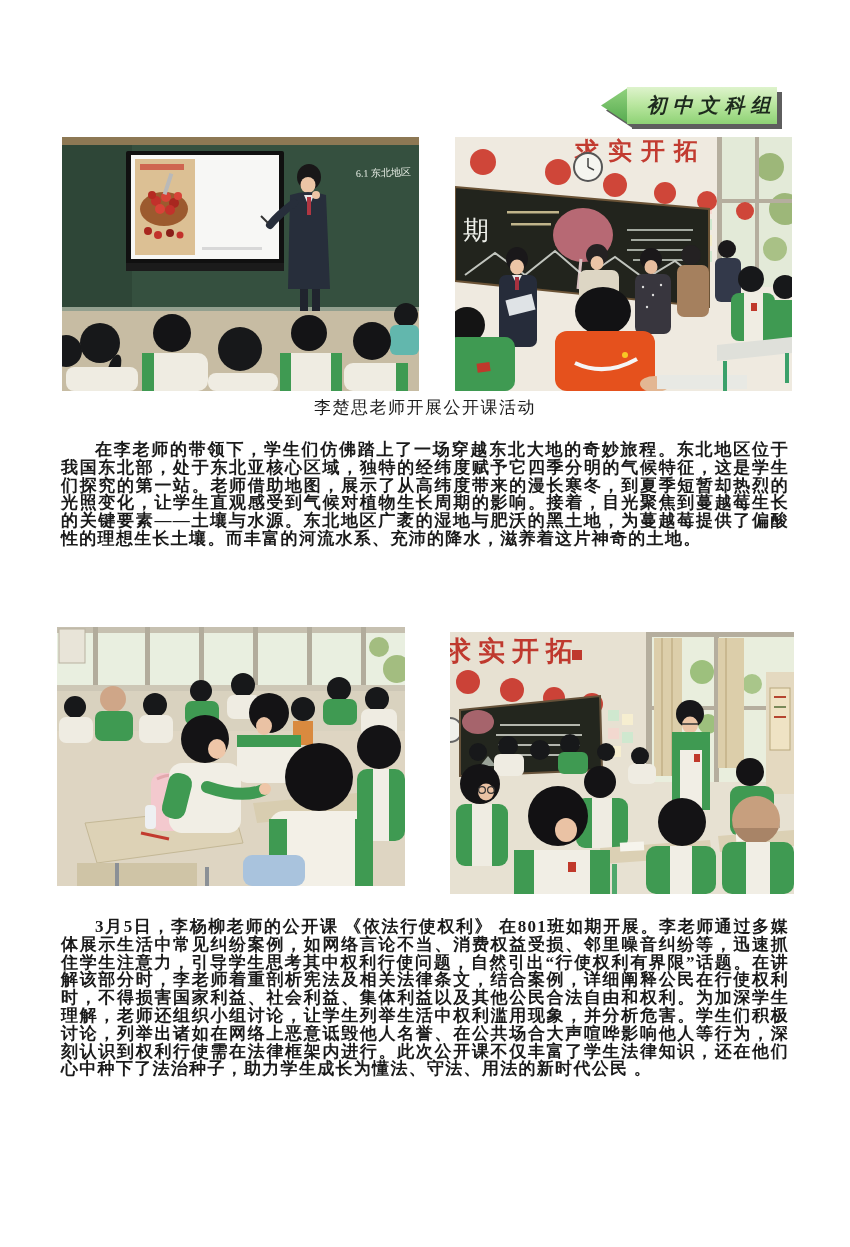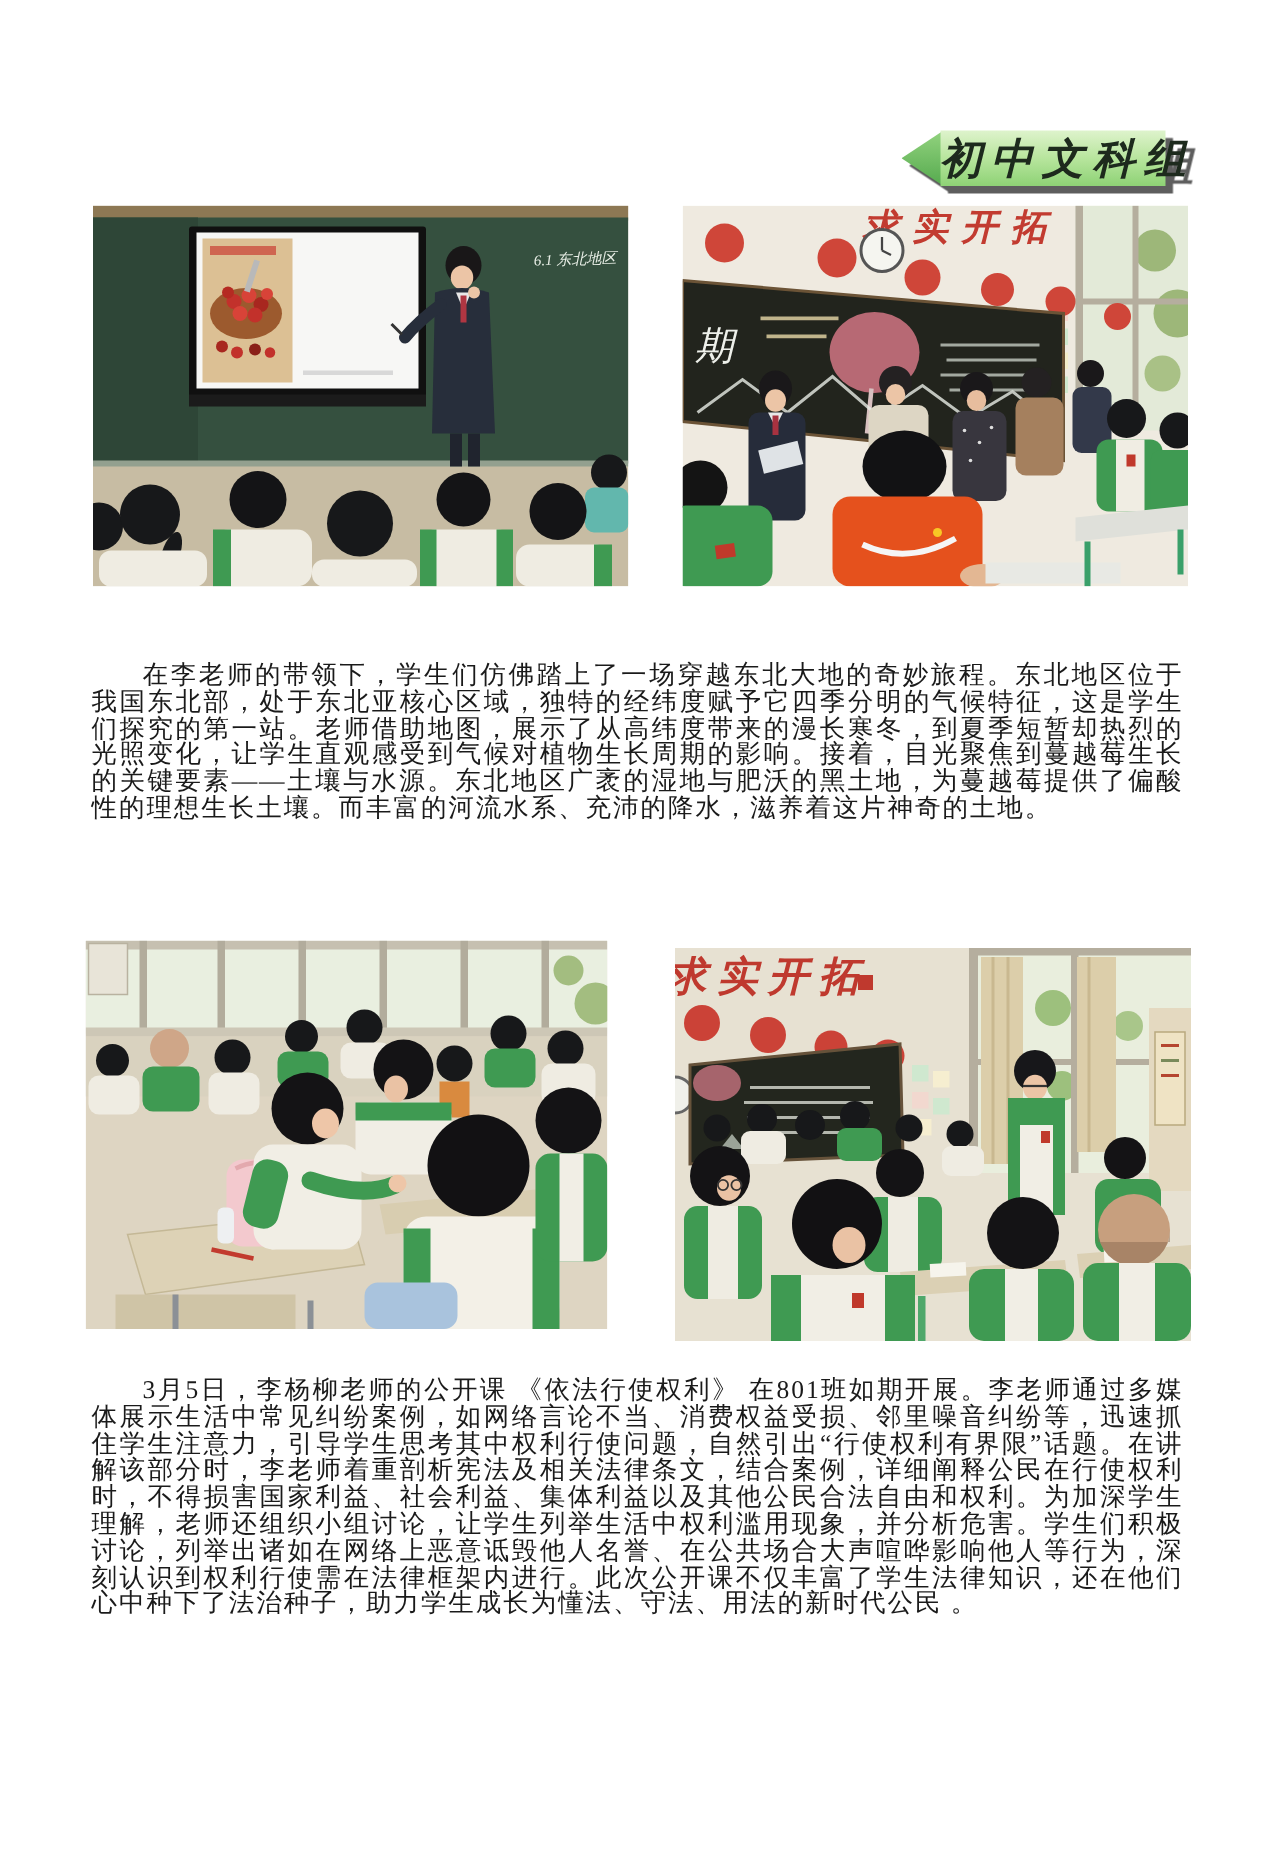--- a/index.html
+++ b/index.html
@@ -9,35 +9,35 @@
   }
   
   .banner-wrap{position:absolute;left:601px;top:87px;filter:drop-shadow(5px 5px 0 rgba(72,72,72,.88));}
   .banner{position:relative;width:176px;height:37px;}
   .banner-tip{position:absolute;left:0;top:0;width:28px;height:37px;
     background:linear-gradient(180deg,#93d37f,#55aa4e);
     clip-path:polygon(0 50%,100% 0,100% 100%);}
   .banner-body{position:absolute;left:26px;top:0;right:0;bottom:0;
     background:linear-gradient(180deg,#def3cc 0%,#b9e69f 48%,#8ed275 100%);
     display:flex;align-items:center;justify-content:center;}
-  .banner-text{font-size:28px;font-weight:bold;font-style:italic;letter-spacing:6px;
+  .banner-text{font-size:20px;font-weight:bold;font-style:italic;letter-spacing:6px;
     color:#1d2a1d;white-space:nowrap;padding-left:5px;margin-left:14px;}
   
-  .photo{position:absolute;overflow:hidden;font-style:italic;}
+  .photo{position:absolute;overflow:hidden;}
   .photo svg{display:block;width:100%;height:100%;}
   .photo-1{left:62px;top:137px;width:357px;height:254px;}
   .photo-2{left:455px;top:137px;width:337px;height:254px;}
   .photo-3{left:57px;top:627px;width:348px;height:259px;}
   .photo-4{left:450px;top:632px;width:344px;height:262px;}
   
   .caption{position:absolute;left:0;top:396px;width:850px;text-align:center;
     font-size:17px;letter-spacing:1.5px;color:#1c1c1c;}
   .text-block{position:absolute;left:61px;width:728px;font-size:17px;line-height:17.8px;
     letter-spacing:1.3px;text-align:justify;color:#1a1a1a;}
-  .text-block p{margin:0;text-indent:2em;}
+  .text-block p{margin:0;text-indent:2em;font-weight:bold;}
   .block-a{top:441px;}
   .block-b{top:918px;}
   
   .footer-leaf{position:absolute;left:388px;top:1110px;width:76px;height:64px;}
 </style>
 </head>
 <body>
 
 <div class="page">
 
@@ -190,20 +190,21 @@
       <path d="M262,208 L337,200 L337,216 L262,224 Z" fill="#dfe0da"></path>
       <rect x="268" y="224" width="4" height="30" fill="#3aa06a"></rect>
       <rect x="330" y="216" width="4" height="30" fill="#3aa06a"></rect>
 
       <circle cx="12" cy="188" r="18" fill="#141414"></circle>
       <rect x="-8" y="200" width="68" height="54" rx="10" fill="#3f9a52"></rect>
       <rect x="22" y="226" width="13" height="9" fill="#c0392b" transform="rotate(-8 28 230)"></rect>
     </svg>
   </div>
 
+  <div class="caption">李楚思老师开展公开课活动</div>
 
   <div class="text-block block-a">
     <p>在李老师的带领下，学生们仿佛踏上了一场穿越东北大地的奇妙旅程。东北地区位于我国东北部，处于东北亚核心区域，独特的经纬度赋予它四季分明的气候特征，这是学生们探究的第一站。老师借助地图，展示了从高纬度带来的漫长寒冬，到夏季短暂却热烈的光照变化，让学生直观感受到气候对植物生长周期的影响。接着，目光聚焦到蔓越莓生长的关键要素——土壤与水源。东北地区广袤的湿地与肥沃的黑土地，为蔓越莓提供了偏酸性的理想生长土壤。而丰富的河流水系、充沛的降水，滋养着这片神奇的土地。</p>
   </div>
 
   <div class="photo photo-3">
     <svg viewBox="0 0 348 259" preserveAspectRatio="none">
       <rect width="348" height="259" fill="#ded5c2"></rect>
       <rect width="348" height="62" fill="#e9efe0"></rect>
       <rect width="348" height="6" fill="#c6c0b0"></rect>

